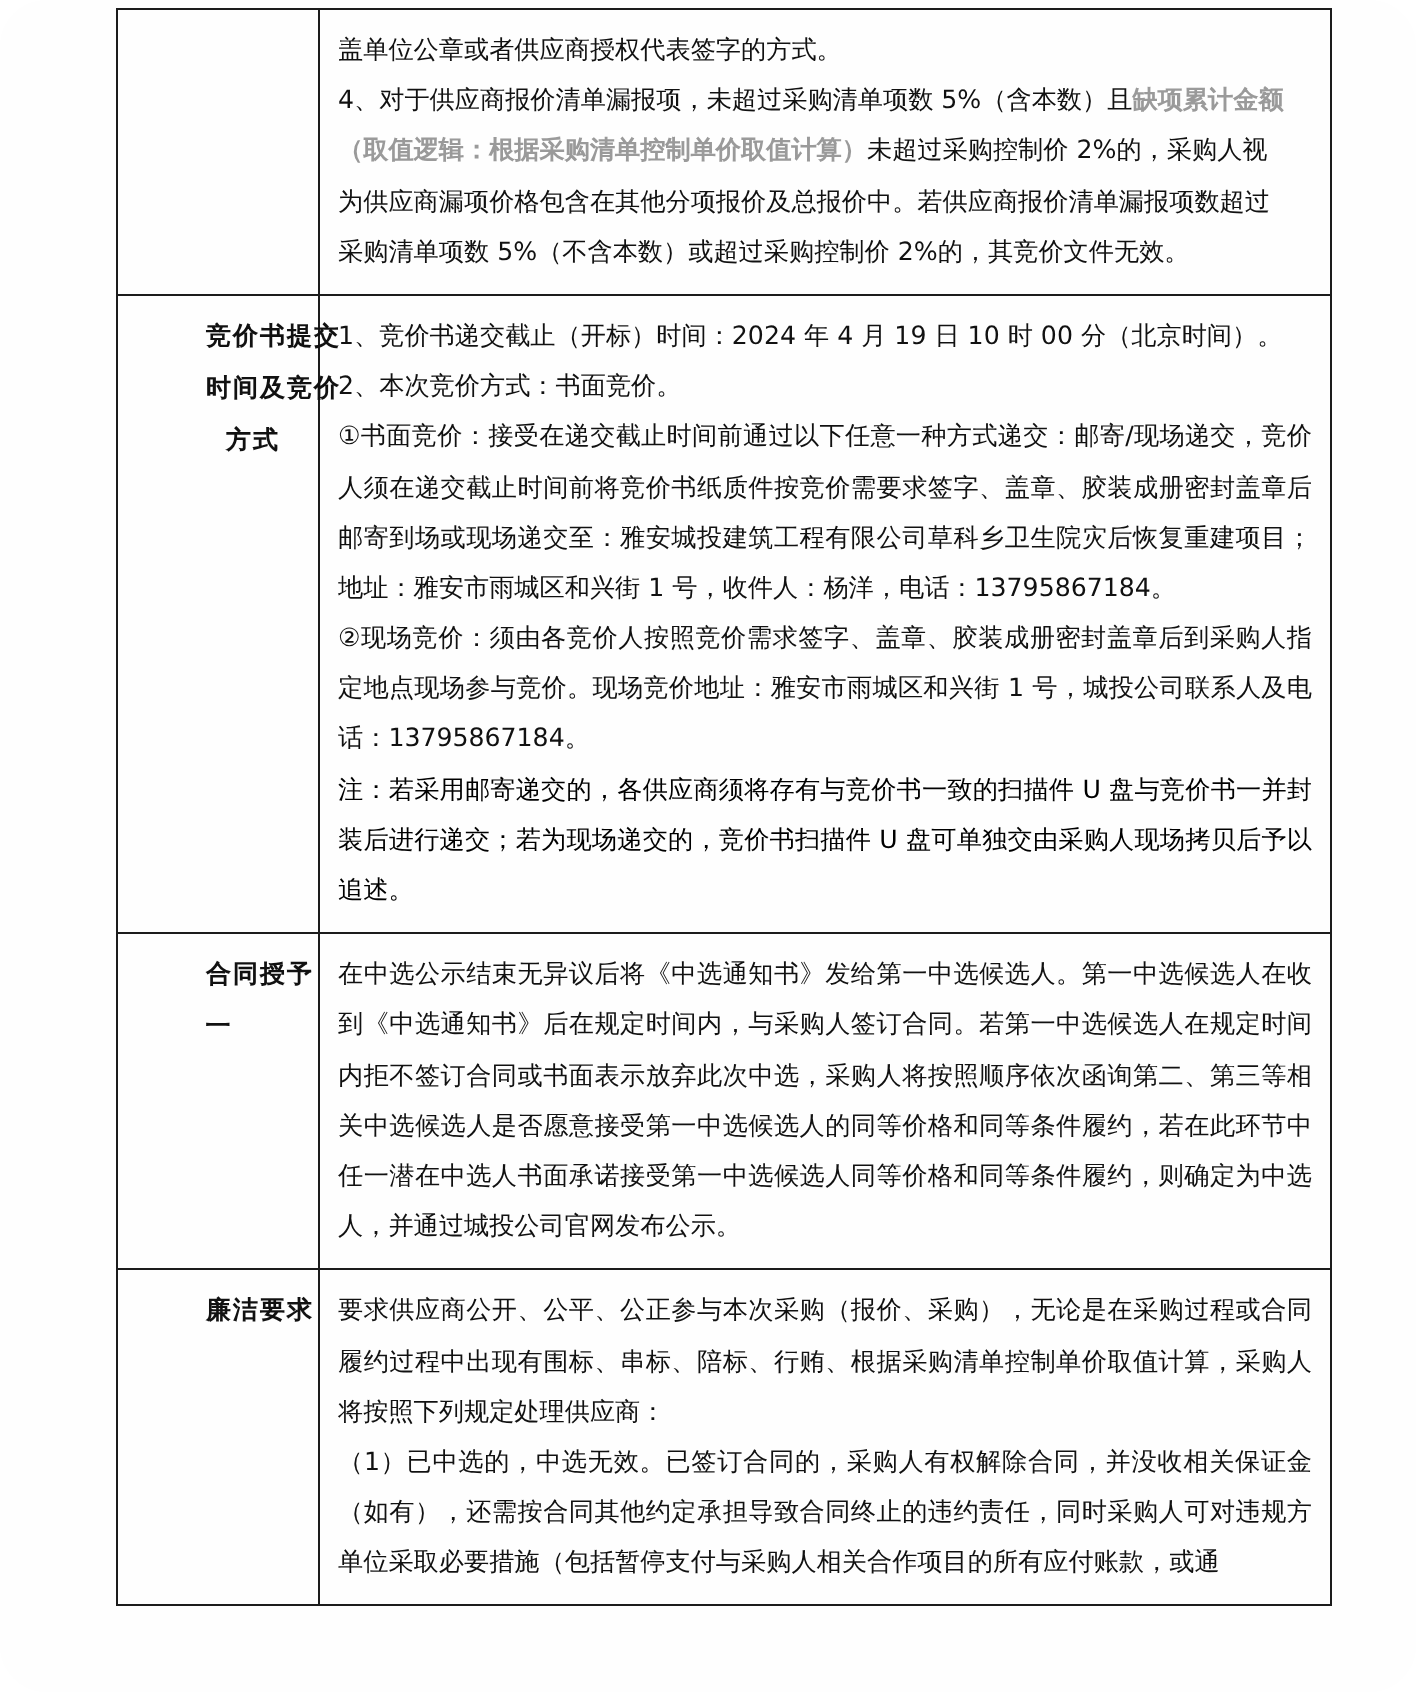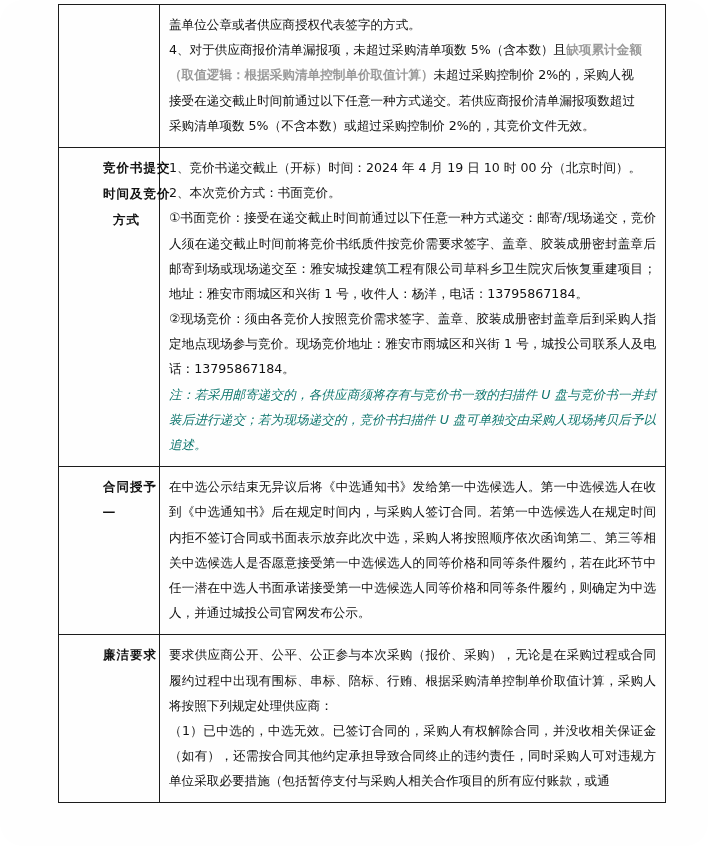--- a/index.html
+++ b/index.html
@@ -51,22 +51,21 @@
     color: #111;
   }
   td.body p {
     margin: 0;
   }
   .gray {
     color: #9a9a9a;
     font-weight: bold;
   }
   .small-note {
-    color: #0f766e;
-    font-style: italic;
+    color: #000000;
   }
   .label-stack {
     display: block;
   }
   .label-line {
     display: block;
     white-space: nowrap;
     margin-left: 35px;
   }
   .label-dash {
@@ -79,21 +78,21 @@
 
 <div class="page">
   <table class="doc">
     <tbody>
       <tr>
         <td class="label"></td>
         <td class="body">
           <p>盖单位公章或者供应商授权代表签字的方式。</p>
           <p><span>4、对于供应商报价清单漏报项，未超过采购清单项数 5%（含本数）且</span><span class="gray">缺项累计金额</span></p>
           <p><span class="gray">（取值逻辑：根据采购清单控制单价取值计算）</span><span>未超过采购控制价 2%的，采购人视</span></p>
-          <p>接受在递交截止时间前通过以下任意一种方式递交。若供应商报价清单漏报项数超过</p>
+          <p>为供应商漏项价格包含在其他分项报价及总报价中。若供应商报价清单漏报项数超过</p>
           <p>采购清单项数 5%（不含本数）或超过采购控制价 2%的，其竞价文件无效。</p>
         </td>
       </tr>
 
       <tr>
         <td class="label">
           <span class="label-stack">
             <span class="label-line">竞价书提交</span>
             <span class="label-line">时间及竞价</span>
             <span class="label-line">方式</span>

